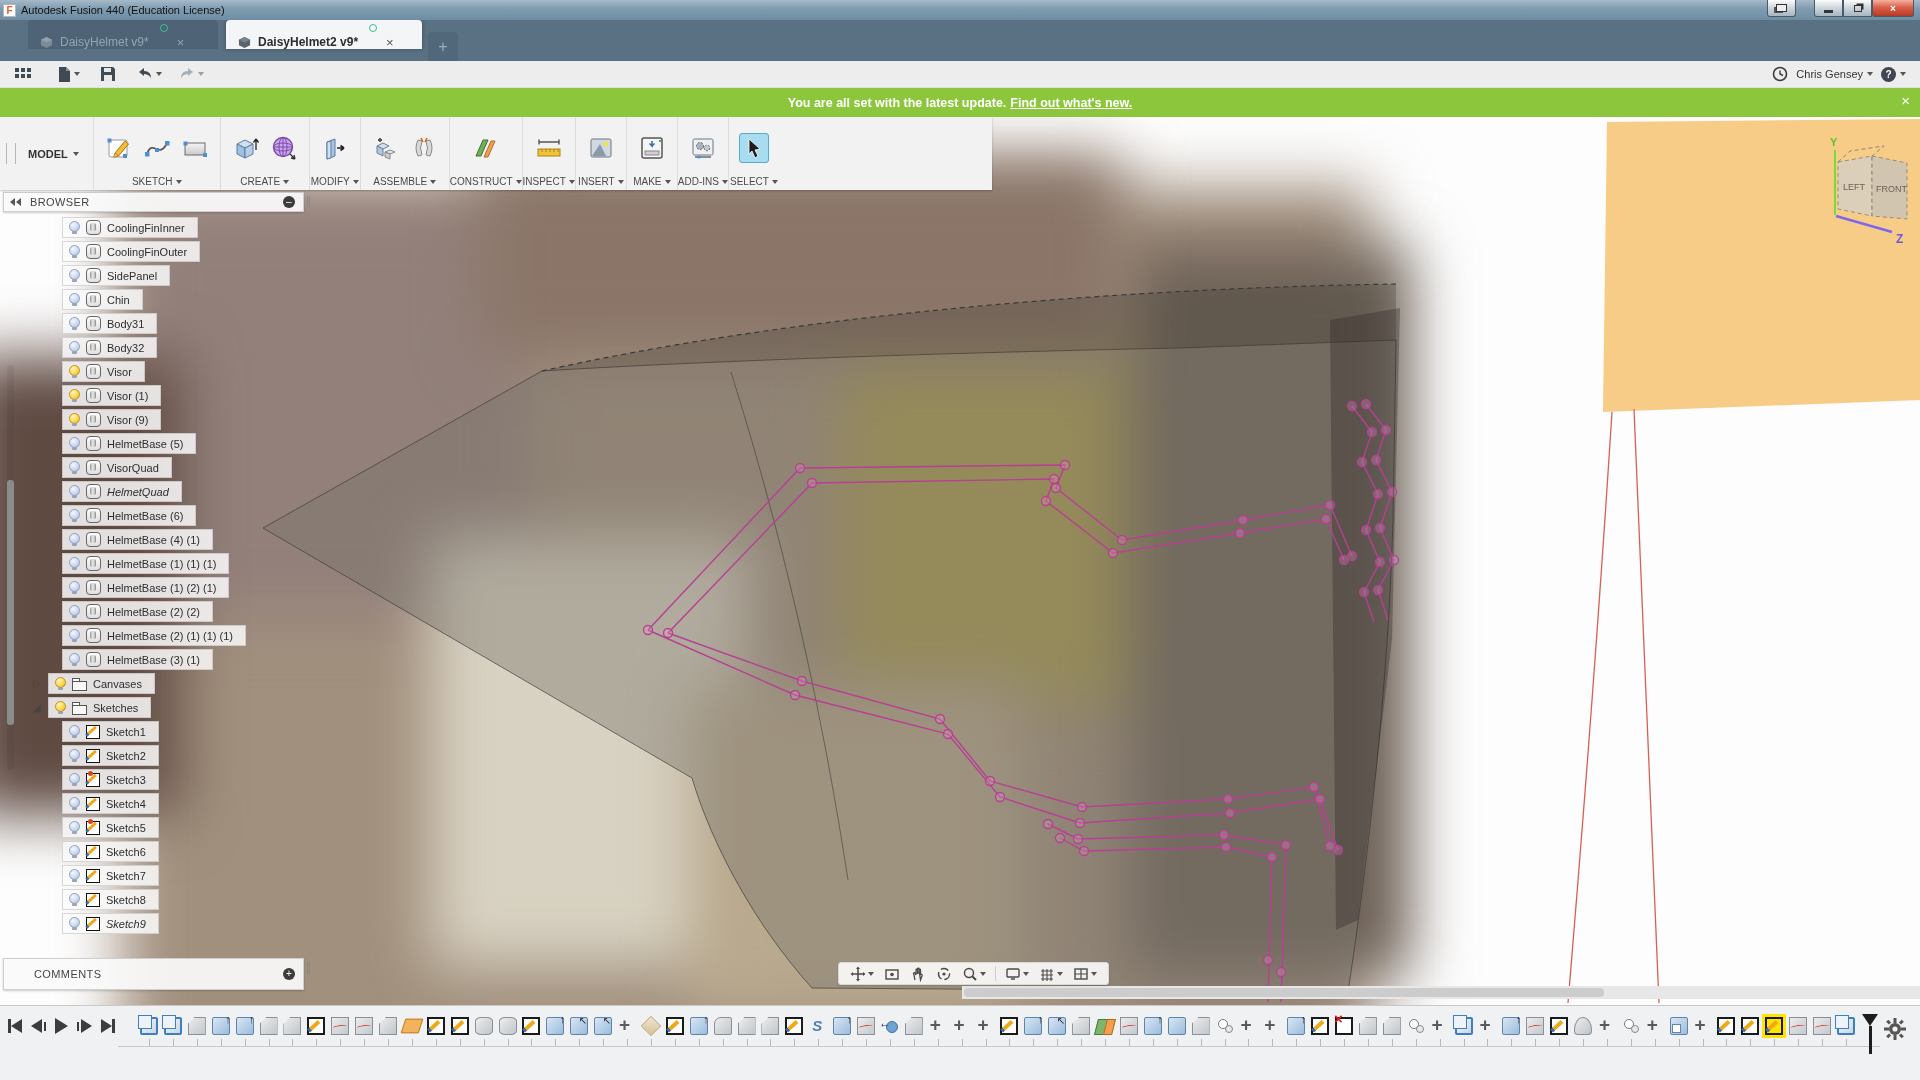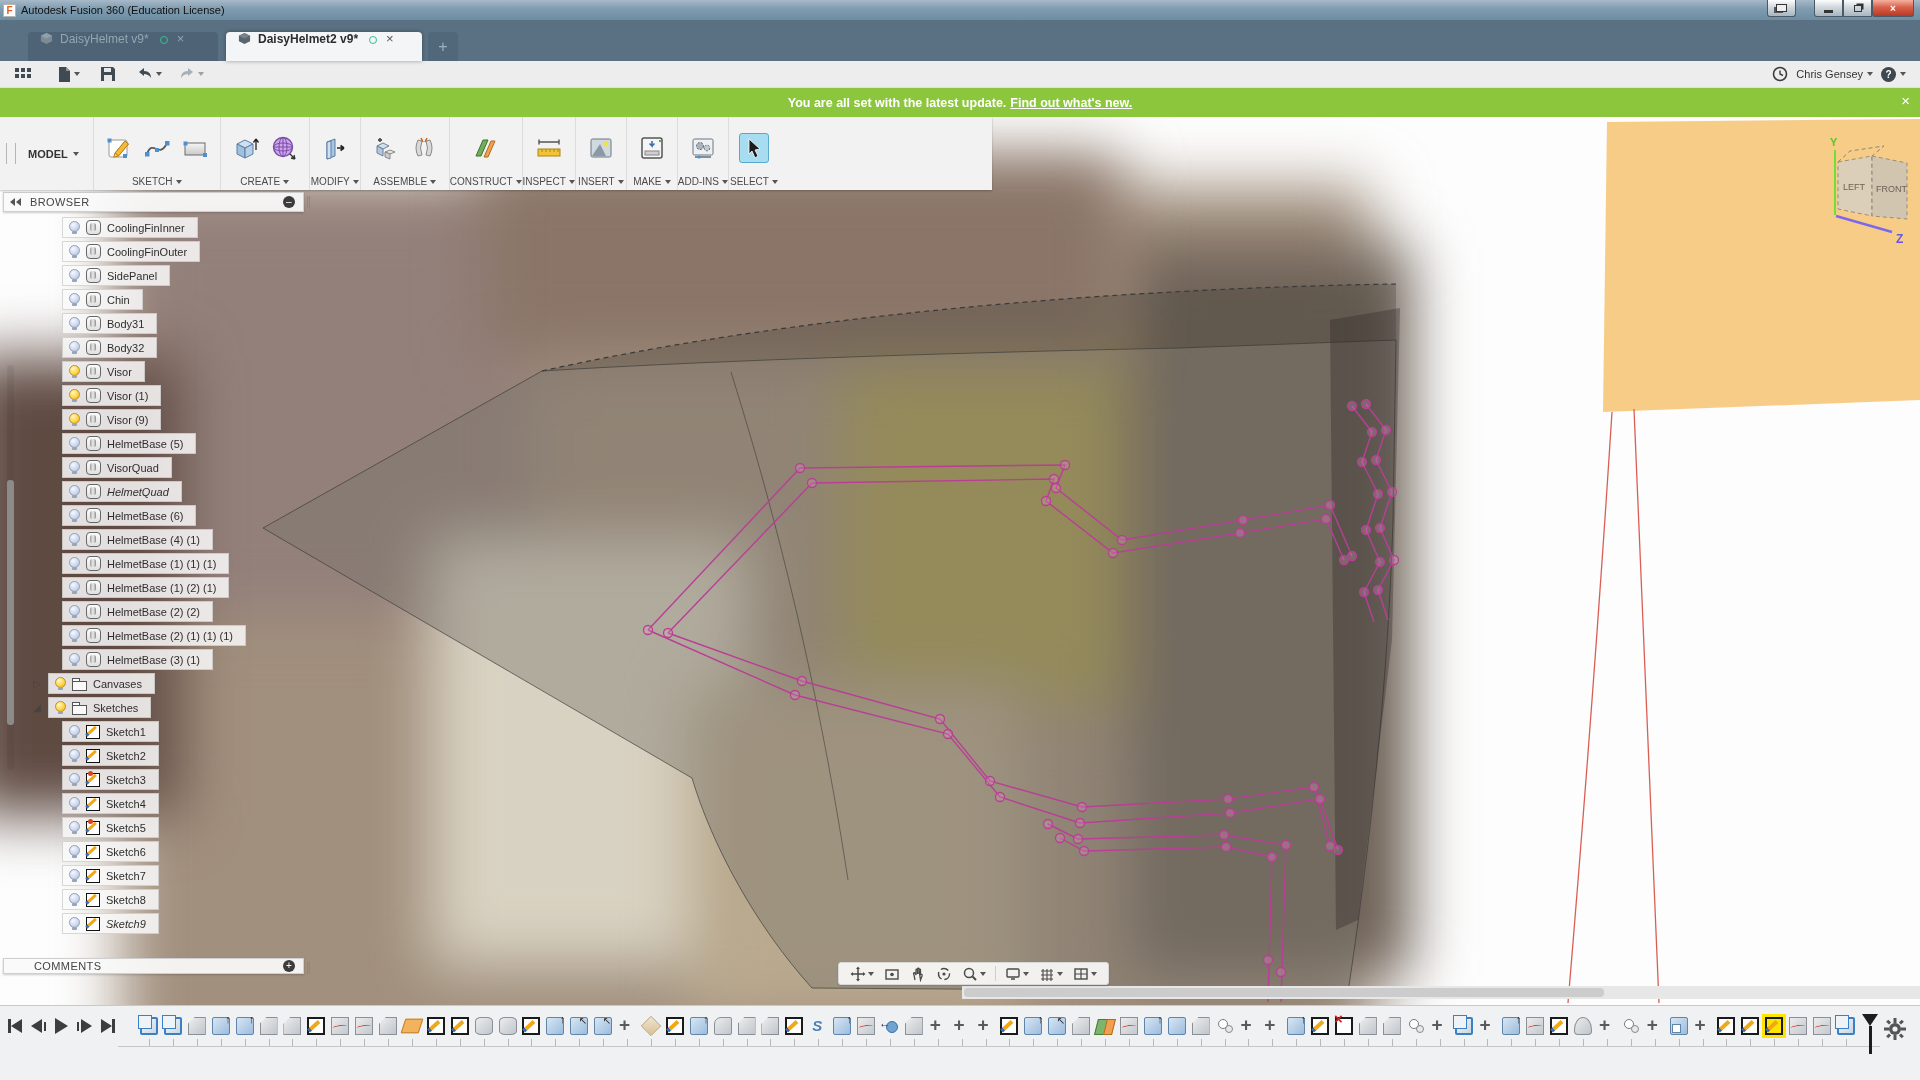--- a/index.html
+++ b/index.html
@@ -17,21 +17,21 @@
     background:linear-gradient(#fdfdfd,#cfd8de 45%,#a8b6c0); display:flex; align-items:center; justify-content:center;
     font-size:10px; color:#222; }
   .win-btn.close { width:42px; background:linear-gradient(#f5b1a0,#d9614a 45%,#b83824); color:#fff; font-weight:bold; }
   .win-btn .restore-glyph { width:8px; height:7px; border:1px solid #333; box-shadow:2px -2px 0 -0.5px #333; }
   .win-btn .min-glyph { width:9px; height:3px; background:#333; margin-top:6px; }
   .win-btn.switch { margin-right:12px; }
   .switch-glyph { width:11px; height:8px; border:1px solid #333; background:#eee; box-shadow:-3px 2px 0 -1px #555; }
 
   
   .tabbar { position:absolute; left:0; top:20px; width:1920px; height:41px; background:#5a7183; z-index:39; }
-  .tab { position:absolute; bottom:0; height:29px; display:flex; align-items:flex-start; gap:7px;
+  .tab { position:absolute; bottom:12px; height:29px; display:flex; align-items:flex-end; gap:7px;
     padding:0 10px 0 12px; border-radius:4px 4px 0 0; font-size:12px; }
   .tab .cube { width:13px; height:13px; }
   .tab .sync-dot { width:8px; height:8px; border:1.5px solid #35c08f; border-radius:50%; margin-left:4px; align-self:flex-start; margin-top:4px; }
   .tab .tab-close { font-size:13px; line-height:13px; padding:0 2px; }
   .tab.inactive { left:28px; width:190px; background:#4e6476; color:#93a5b2; }
   .tab.inactive .tab-close { color:#93a5b2; }
   .tab.active { left:226px; width:196px; background:#f4f5f6; color:#2d2d2d; box-shadow:0 0 4px rgba(0,0,0,.35); }
   .tab.active .tab-close { color:#555; }
   .tab-add { position:absolute; left:428px; bottom:0; width:30px; height:29px; background:#51687a; border-radius:4px 4px 0 0;
     color:#9db0bd; font-size:16px; display:flex; align-items:center; justify-content:center; }
@@ -68,21 +68,21 @@
   
   .canvas { position:absolute; left:0; top:96px; width:1920px; height:909px; background:#fdfdfd; overflow:hidden; z-index:1; }
   .blob { position:absolute; filter:blur(30px); }
   #scene { position:absolute; left:0; top:0; width:1920px; height:1080px; z-index:2; pointer-events:none; }
 
   
   .browser-header, .comments-header { position:absolute; left:3px; width:301px; height:20px; z-index:12;
     background:rgba(250,250,250,.93); border:1px solid #cfcfcf; box-shadow:0 1px 2px rgba(0,0,0,.2);
     display:flex; align-items:center; font-size:11px; color:#444; letter-spacing:.4px; }
   .browser-header { top:192px; }
-  .comments-header { top:958px; height:16px; }
+  .comments-header { top:958px; height:32px; }
   .hdr-arrows { margin:0 8px 0 6px; display:flex; }
   .hdr-arrows i { width:0; height:0; border-top:4px solid transparent; border-bottom:4px solid transparent; border-right:5px solid #555; margin-right:1px; }
   .hdr-circle { margin-left:auto; margin-right:8px; width:12px; height:12px; border-radius:50%; background:#3c3c3c;
     color:#fff; font-size:10px; line-height:11px; text-align:center; }
   .hdr-grip { position:absolute; right:-7px; top:3px; width:3px; height:12px; border-left:1px solid #888; border-right:1px solid #888; }
 
   #browser-items { position:absolute; left:0; top:0; z-index:11; }
   .brow { position:absolute; display:flex; align-items:center; gap:6px; height:21px;
     background:rgba(250,250,250,.85); border:1px solid rgba(150,150,150,.35);
     padding:0 12px 0 6px; font-size:11px; color:#2e2e2e; white-space:nowrap; }
@@ -279,21 +279,21 @@
       <line x1="1836" y1="216" x2="1892" y2="232" stroke="#7b68ee" stroke-width="2.5"></line>
       <text x="1830" y="146" font-size="11" font-weight="bold" fill="#5bc32e">Y</text>
       <text x="1896" y="243" font-size="12" font-weight="bold" fill="#6a57e0">Z</text>
       <text x="1843" y="190" font-size="9" fill="#6b6256">LEFT</text>
       <text x="1876" y="192" font-size="9" fill="#6b6256">FRONT</text>
     </g>
   </svg>
 
   <div class="titlebar">
     <div class="fusion-logo">F</div>
-    <span class="win-title">Autodesk Fusion 360 (Education License)</span>
+    <span class="win-title">Autodesk Fusion 440 (Education License)</span>
     <div class="win-buttons">
       <div class="win-btn switch">
           <span class="switch-glyph"></span>
         </div>
       <div style="display:flex;">
         <div class="win-btn" style="border-radius:0 0 0 3px;">
             <span class="min-glyph"></span>
           </div>
         <div class="win-btn" style="border-radius:0;">
             <span class="restore-glyph"></span>

